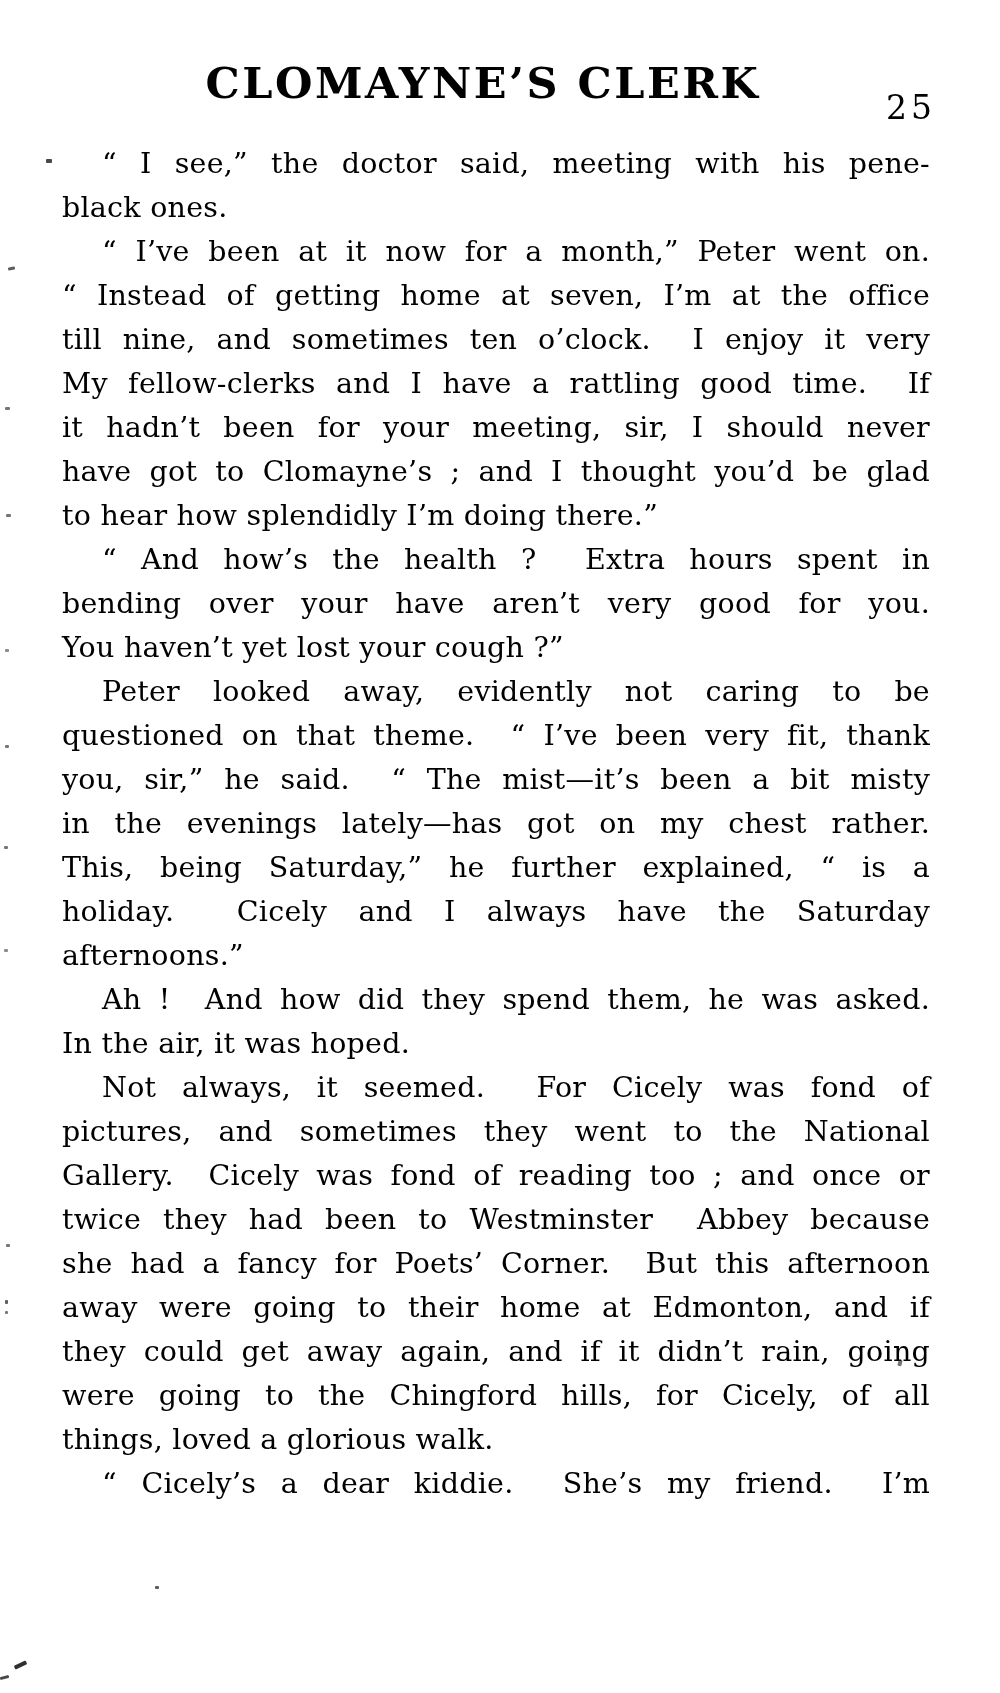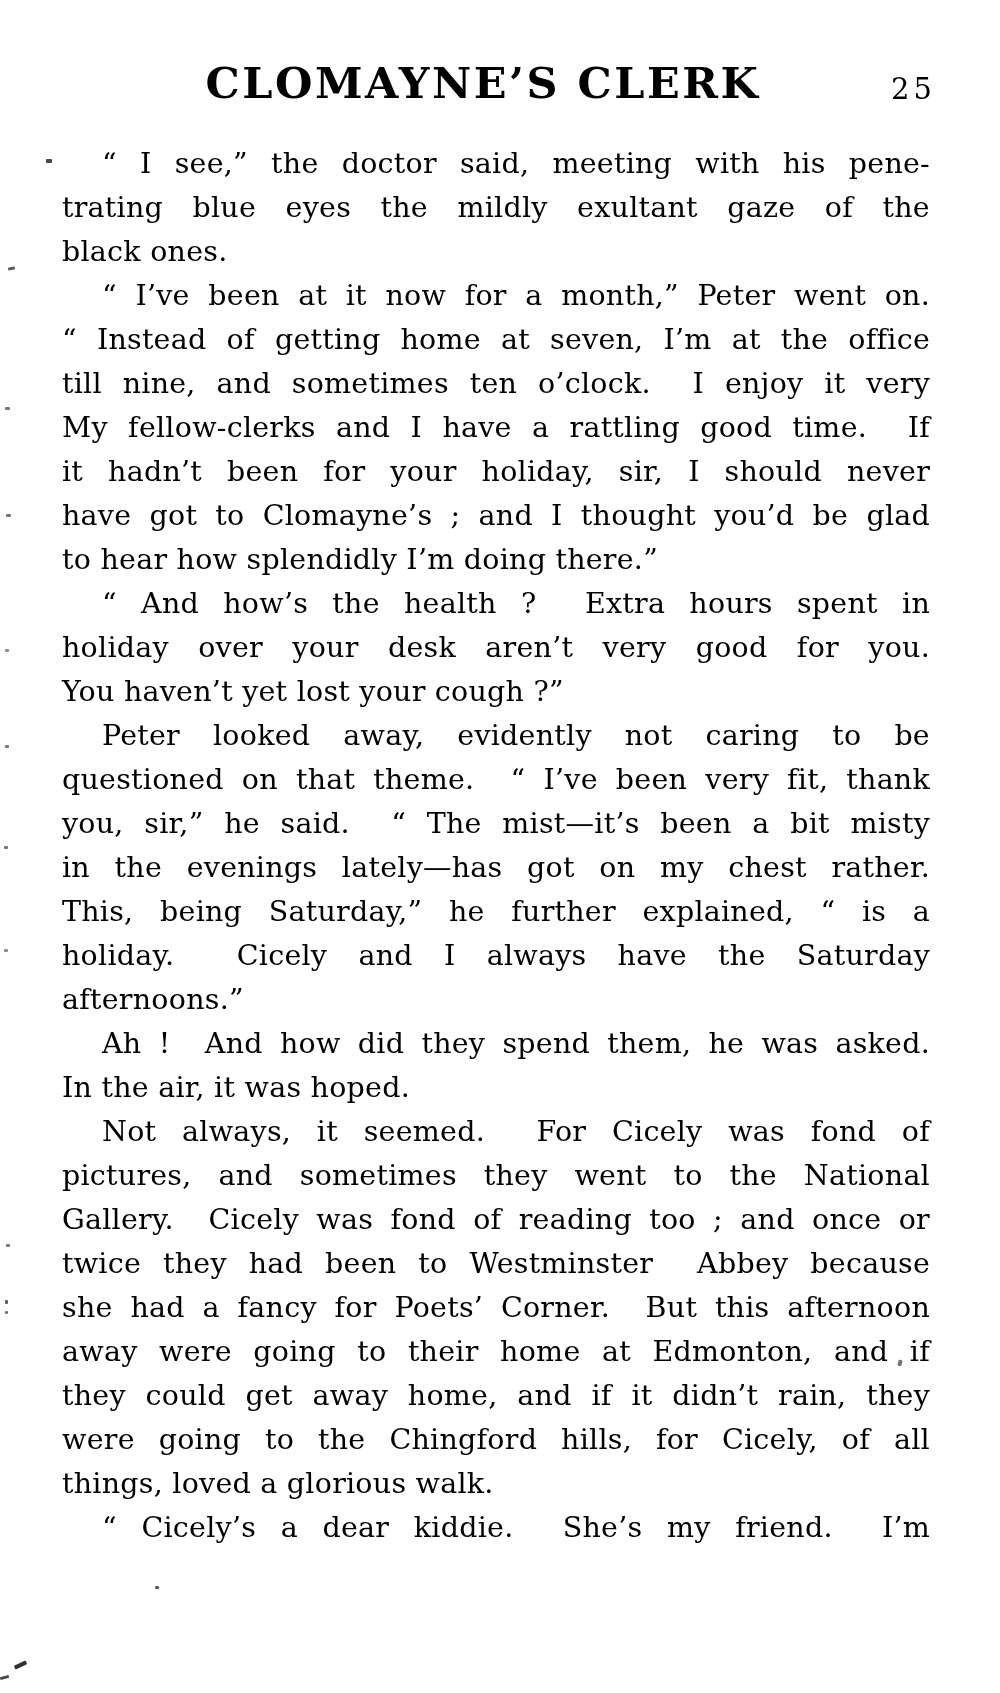--- a/index.html
+++ b/index.html
@@ -26,23 +26,23 @@
   .running-title {
     text-align: center;
     padding-right: 34px; 
     font-size: 43px;
     font-weight: bold;
     letter-spacing: 2.5px;
     white-space: nowrap;
   }
   .folio {
     position: absolute;
-    top: 72px;
+    top: 88px;
     right: 64px;
-    font-size: 29px;
+    font-size: 33px;
     letter-spacing: 4px;
     font-feature-settings: "onum" 1;
   }
   
   .text-block {
     position: absolute;
     top: 142px;
     left: 62px;
     width: 868px;
     font-size: 28.5px;
@@ -73,35 +73,34 @@
 
   <div class="running-header">
     <div class="running-title">CLOMAYNE’S CLERK</div>
   </div>
 
   <div class="folio">25</div>
 
   <div class="text-block">
       <div class="paragraph">
         <div class="line indent">“&nbsp;I see,” the doctor said, meeting with his pene-</div>
-        <div class="line">trating blue eyes the mildly exultant gaze of the</div>
         <div class="line flush">black ones.</div>
       </div>
       <div class="paragraph">
         <div class="line indent">“&nbsp;I’ve been at it now for a month,” Peter went on.</div>
         <div class="line">“&nbsp;Instead of getting home at seven, I’m at the office</div>
         <div class="line">till nine, and sometimes ten o’clock.&nbsp; I enjoy it very</div>
         <div class="line">My fellow-clerks and I have a rattling good time.&nbsp; If</div>
-        <div class="line">it hadn’t been for your holiday, sir, I should never</div>
+        <div class="line">it hadn’t been for your meeting, sir, I should never</div>
         <div class="line">have got to Clomayne’s&nbsp;; and I thought you’d be glad</div>
         <div class="line flush">to hear how splendidly I’m doing there.”</div>
       </div>
       <div class="paragraph">
         <div class="line indent">“&nbsp;And how’s the health&nbsp;?&nbsp; Extra hours spent in</div>
-        <div class="line">holiday over your desk aren’t very good for you.</div>
+        <div class="line">bending over your have aren’t very good for you.</div>
         <div class="line flush">You haven’t yet lost your cough&nbsp;?”</div>
       </div>
       <div class="paragraph">
         <div class="line indent">Peter looked away, evidently not caring to be</div>
         <div class="line">questioned on that theme.&nbsp; “&nbsp;I’ve been very fit, thank</div>
         <div class="line">you, sir,” he said.&nbsp; “&nbsp;The mist—it’s been a bit misty</div>
         <div class="line">in the evenings lately—has got on my chest rather.</div>
         <div class="line">This, being Saturday,” he further explained, “&nbsp;is a</div>
         <div class="line">holiday.&nbsp; Cicely and I always have the Saturday</div>
         <div class="line flush">afternoons.”</div>
@@ -110,21 +109,21 @@
         <div class="line indent">Ah&nbsp;!&nbsp;&nbsp;And how did they spend them, he was asked.</div>
         <div class="line flush">In the air, it was hoped.</div>
       </div>
       <div class="paragraph">
         <div class="line indent">Not always, it seemed.&nbsp; For Cicely was fond of</div>
         <div class="line">pictures, and sometimes they went to the National</div>
         <div class="line">Gallery.&nbsp; Cicely was fond of reading too&nbsp;; and once or</div>
         <div class="line">twice they had been to Westminster&nbsp; Abbey because</div>
         <div class="line">she had a fancy for Poets’ Corner.&nbsp; But this afternoon</div>
         <div class="line">away were going to their home at Edmonton, and if</div>
-        <div class="line">they could get away home, and if it didn’t rain, they</div>
+        <div class="line">they could get away again, and if it didn’t rain, going</div>
         <div class="line">were going to the Chingford hills, for Cicely, of all</div>
         <div class="line flush">things, loved a glorious walk.</div>
       </div>
       <div class="paragraph">
         <div class="line indent">“&nbsp;Cicely’s a dear kiddie.&nbsp; She’s my friend.&nbsp; I’m</div>
       </div>
     </div>
 
   <div id="artifact-layer">
       <div class="speck" style="left: 46px; top: 159px; width: 6px; height: 4px; opacity: 0.8; transform: rotate(0deg);"></div>

